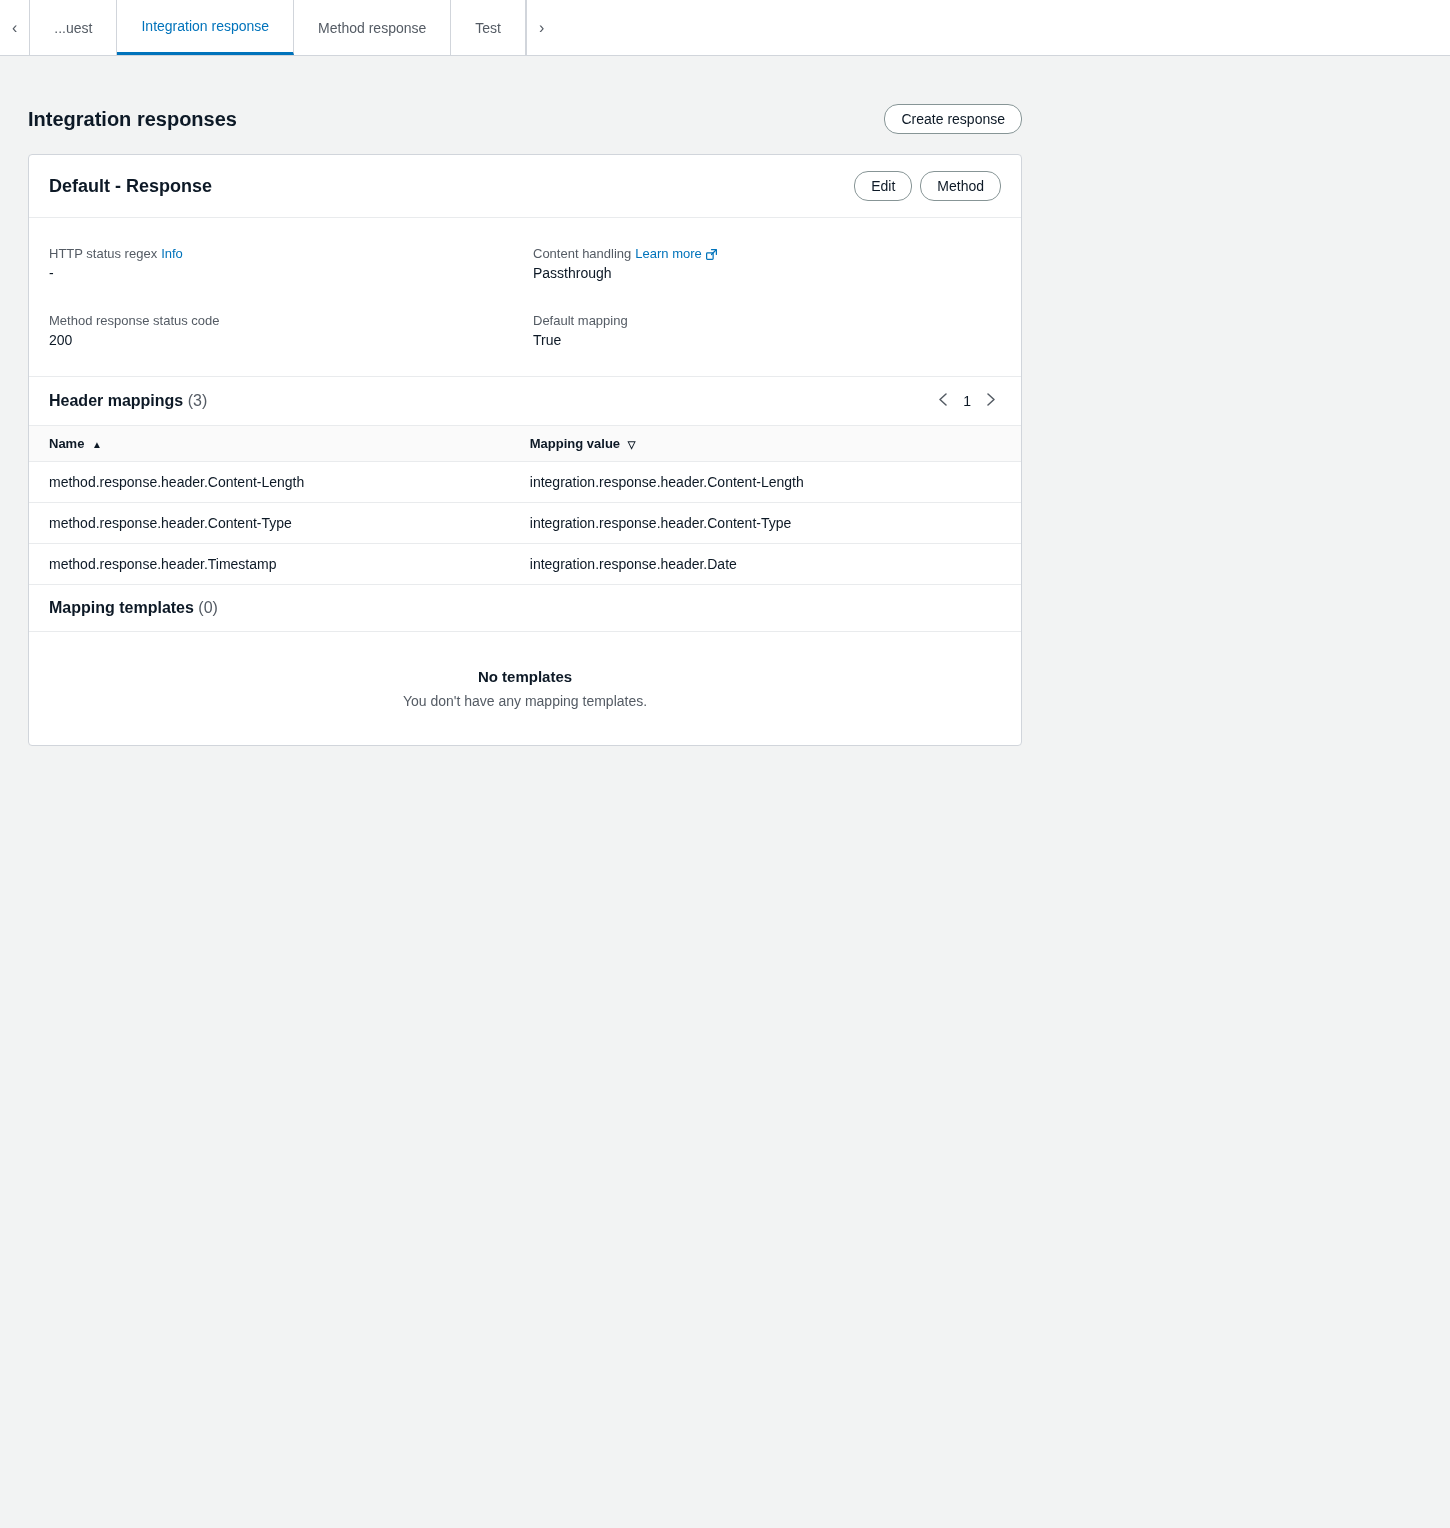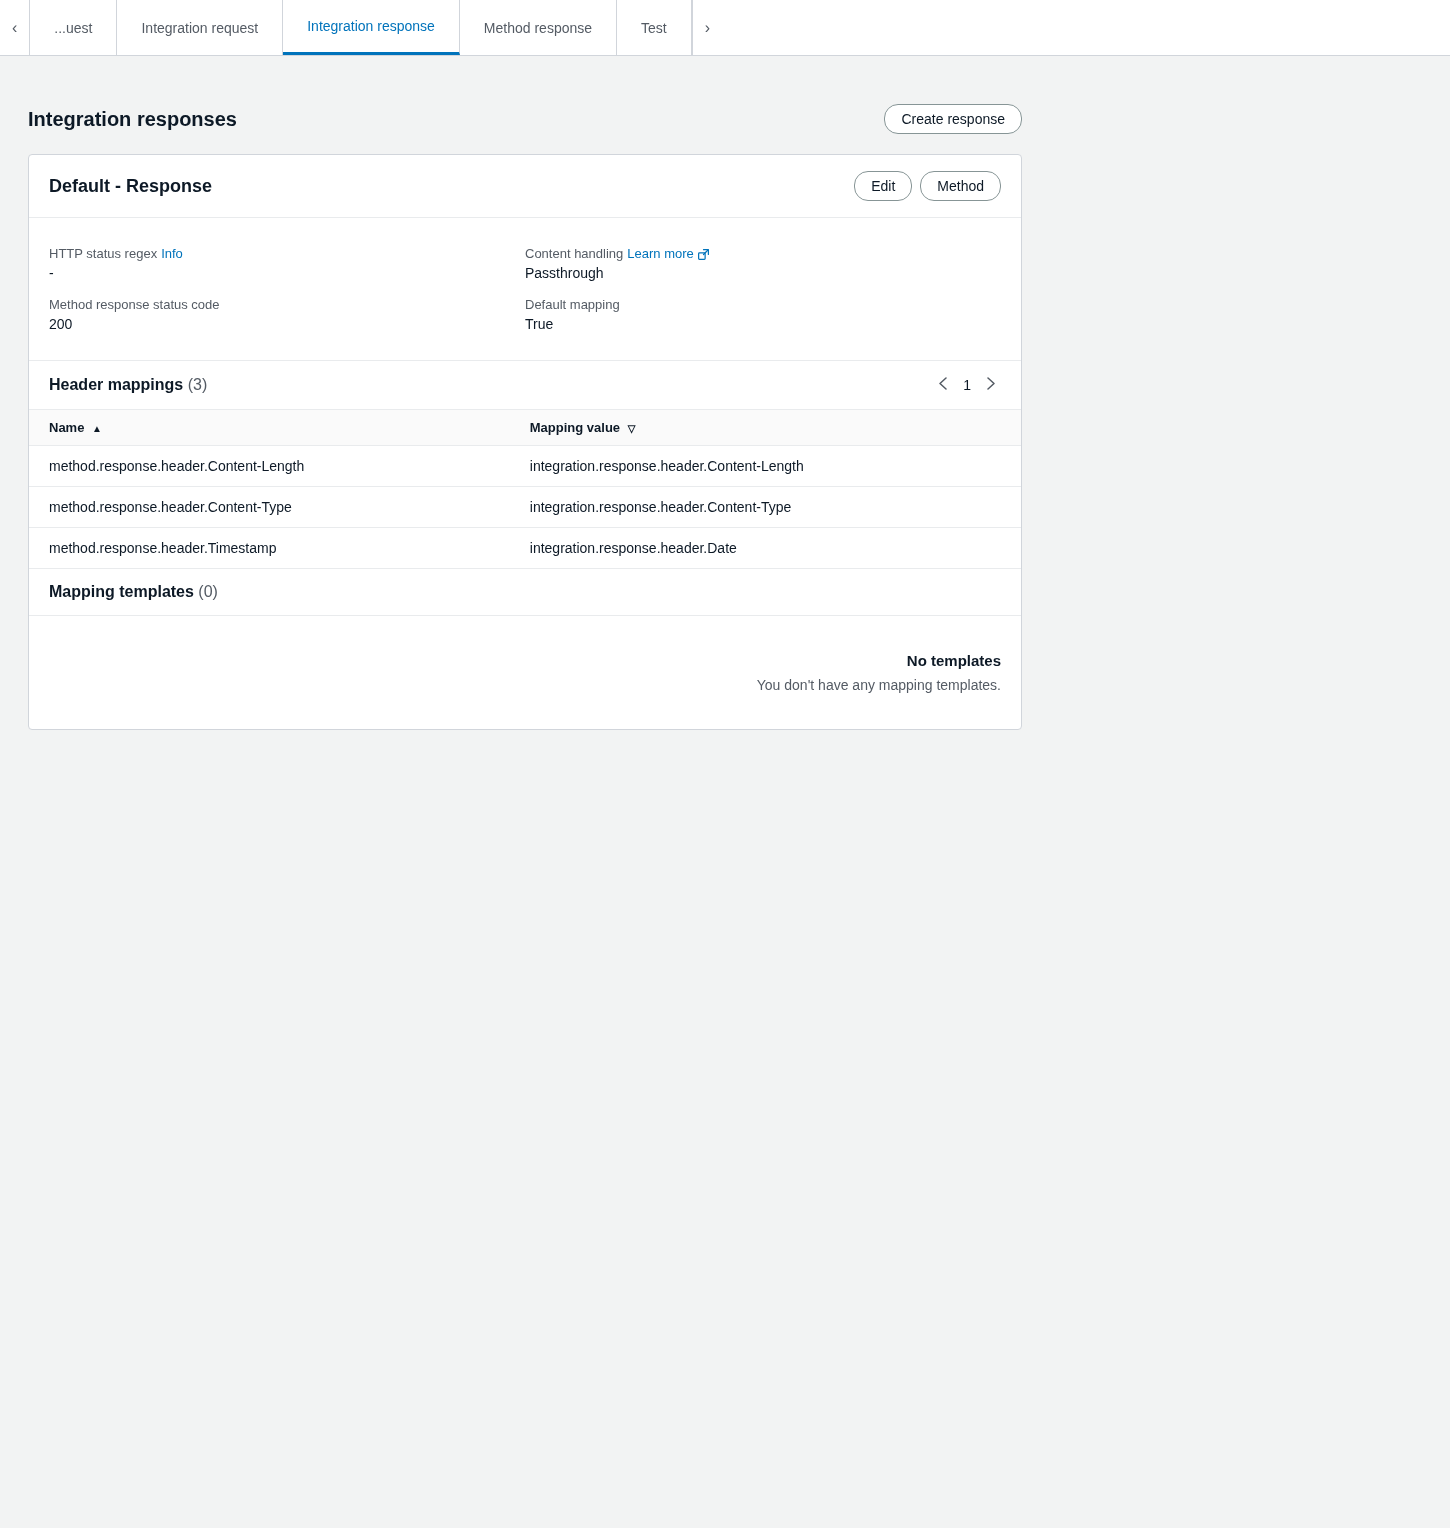--- a/index.html
+++ b/index.html
@@ -112,21 +112,21 @@
     }
     .card-header-actions {
       display: flex;
       gap: 8px;
     }
 
     
     .info-grid {
       display: grid;
       grid-template-columns: 1fr 1fr;
-      gap: 0;
+      gap: 16px;
       padding: 20px;
       border-bottom: 1px solid #e9ebed;
     }
     .info-cell {
       padding: 8px 12px 8px 0;
     }
     .info-label {
       color: #545b64;
       font-size: 13px;
       margin-bottom: 4px;
@@ -224,21 +224,21 @@
       display: flex;
       align-items: center;
       padding: 14px 20px;
       border-top: 1px solid #e9ebed;
       border-bottom: 1px solid #e9ebed;
     }
 
     
     .empty-state {
       padding: 36px 20px;
-      text-align: right;
+      text-align: center;
     }
     .empty-state-title {
       font-size: 15px;
       font-weight: 700;
       color: #0d1926;
       margin-bottom: 8px;
     }
     .empty-state-desc {
       font-size: 14px;
       color: #545b64;
@@ -246,23 +246,20 @@
   </style>
 </head>
 <body>
 
 <nav class="tab-nav">
   <button class="tab-arrow">
     <span>‹</span>
   </button>
   <div class="tab-item">
     <span>...uest</span>
-  </div>
-  <div class="tab-item">
-    <span>Integration request</span>
   </div>
   <div class="tab-item active">
     <span>Integration response</span>
   </div>
   <div class="tab-item">
     <span>Method response</span>
   </div>
   <div class="tab-item">
     <span>Test</span>
   </div>

